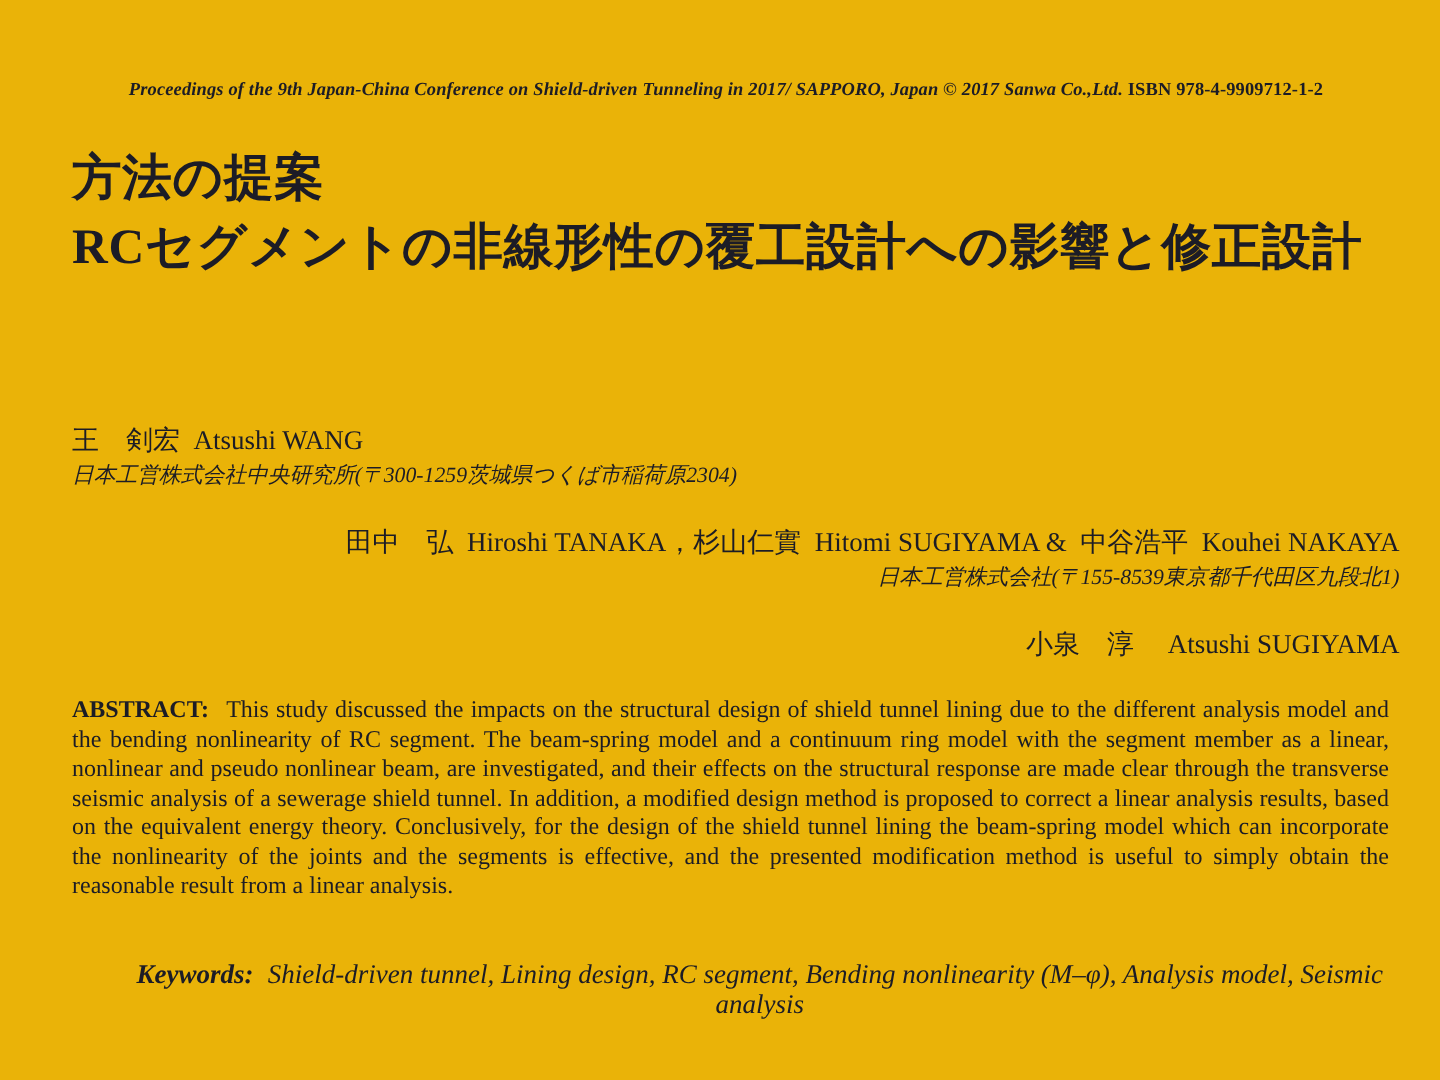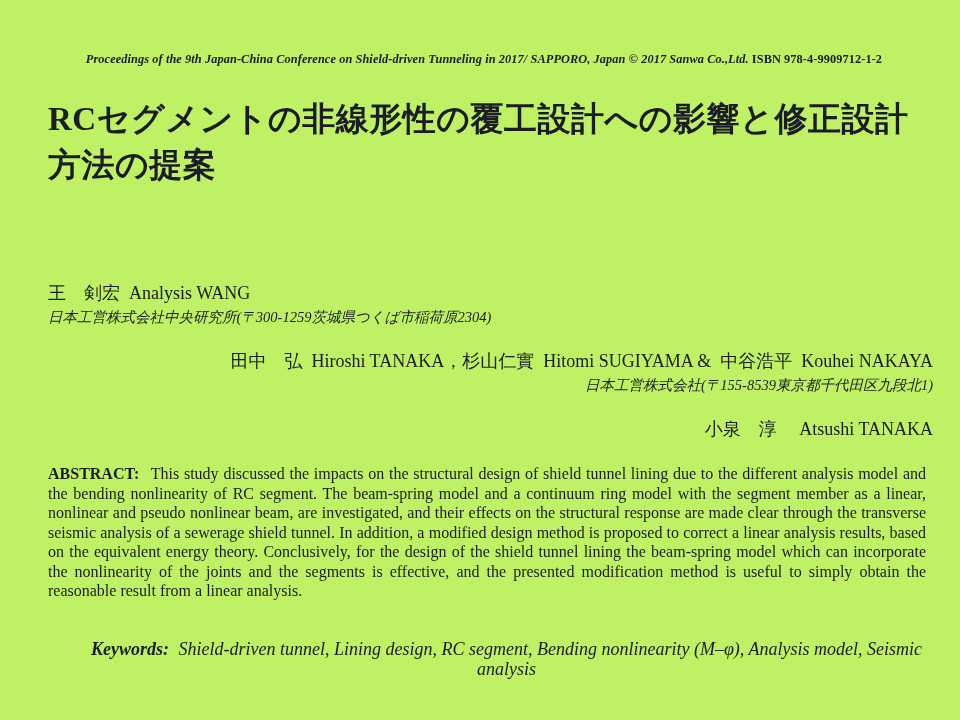--- a/index.html
+++ b/index.html
@@ -10,21 +10,21 @@
   body {
     width: 960px;
     height: 720px;
     font-family: "Liberation Serif", "DejaVu Serif", serif;
     color: #1c1c26;
   }
   .page {
     position: relative;
     width: 960px;
     height: 720px;
-    background: #bef264;
+    background: #eab308;
     overflow: hidden;
   }
   .header {
     position: absolute;
     top: 52px;
     left: 42px;
     width: 884px;
     text-align: center;
     font-size: 12.3px;
     font-weight: 700;
@@ -112,39 +112,39 @@
 <body>
 
 <div class="page">
 
   <div class="header">
     <span class="proc">Proceedings of the 9th Japan-China Conference on Shield-driven Tunneling in 2017/ SAPPORO, Japan © 2017 Sanwa Co.,Ltd.</span>
     <span class="isbn">ISBN 978-4-9909712-1-2</span>
   </div>
 
   <h1 class="jp-title">
+    <div>方法の提案</div>
     <div>RCセグメントの非線形性の覆工設計への影響と修正設計</div>
-    <div>方法の提案</div>
   </h1>
 
 
   <div class="authors">
 
     <div class="author">
-      <div class="author-name">王　剣宏  Analysis WANG</div>
+      <div class="author-name">王　剣宏  Atsushi WANG</div>
       <div class="author-affil">日本工営株式会社中央研究所(〒300-1259茨城県つくば市稲荷原2304)</div>
     </div>
 
     <div class="author">
       <div class="author-name">田中　弘  Hiroshi TANAKA，杉山仁實  Hitomi SUGIYAMA &amp;  中谷浩平  Kouhei NAKAYA</div>
       <div class="author-affil">日本工営株式会社(〒155-8539東京都千代田区九段北1)</div>
     </div>
 
     <div class="author">
-      <div class="author-name">小泉　淳　 Atsushi TANAKA</div>
+      <div class="author-name">小泉　淳　 Atsushi SUGIYAMA</div>
     </div>
 
   </div>
 
   <p class="abstract">
     <span class="abs-label">ABSTRACT:</span>
     <span class="abs-text">This study discussed the impacts on the structural design of shield tunnel lining due to the different analysis model and the bending nonlinearity of RC segment. The beam-spring model and a continuum ring model with the segment member as a linear, nonlinear and pseudo nonlinear beam, are investigated, and their effects on the structural response are made clear through the transverse seismic analysis of a sewerage shield tunnel. In addition, a modified design method is proposed to correct a linear analysis results, based on the equivalent energy theory. Conclusively, for the design of the shield tunnel lining the beam-spring model which can incorporate the nonlinearity of the joints and the segments is effective, and the presented modification method is useful to simply obtain the reasonable result from a linear analysis.</span>
   </p>
 
   <p class="keywords">

